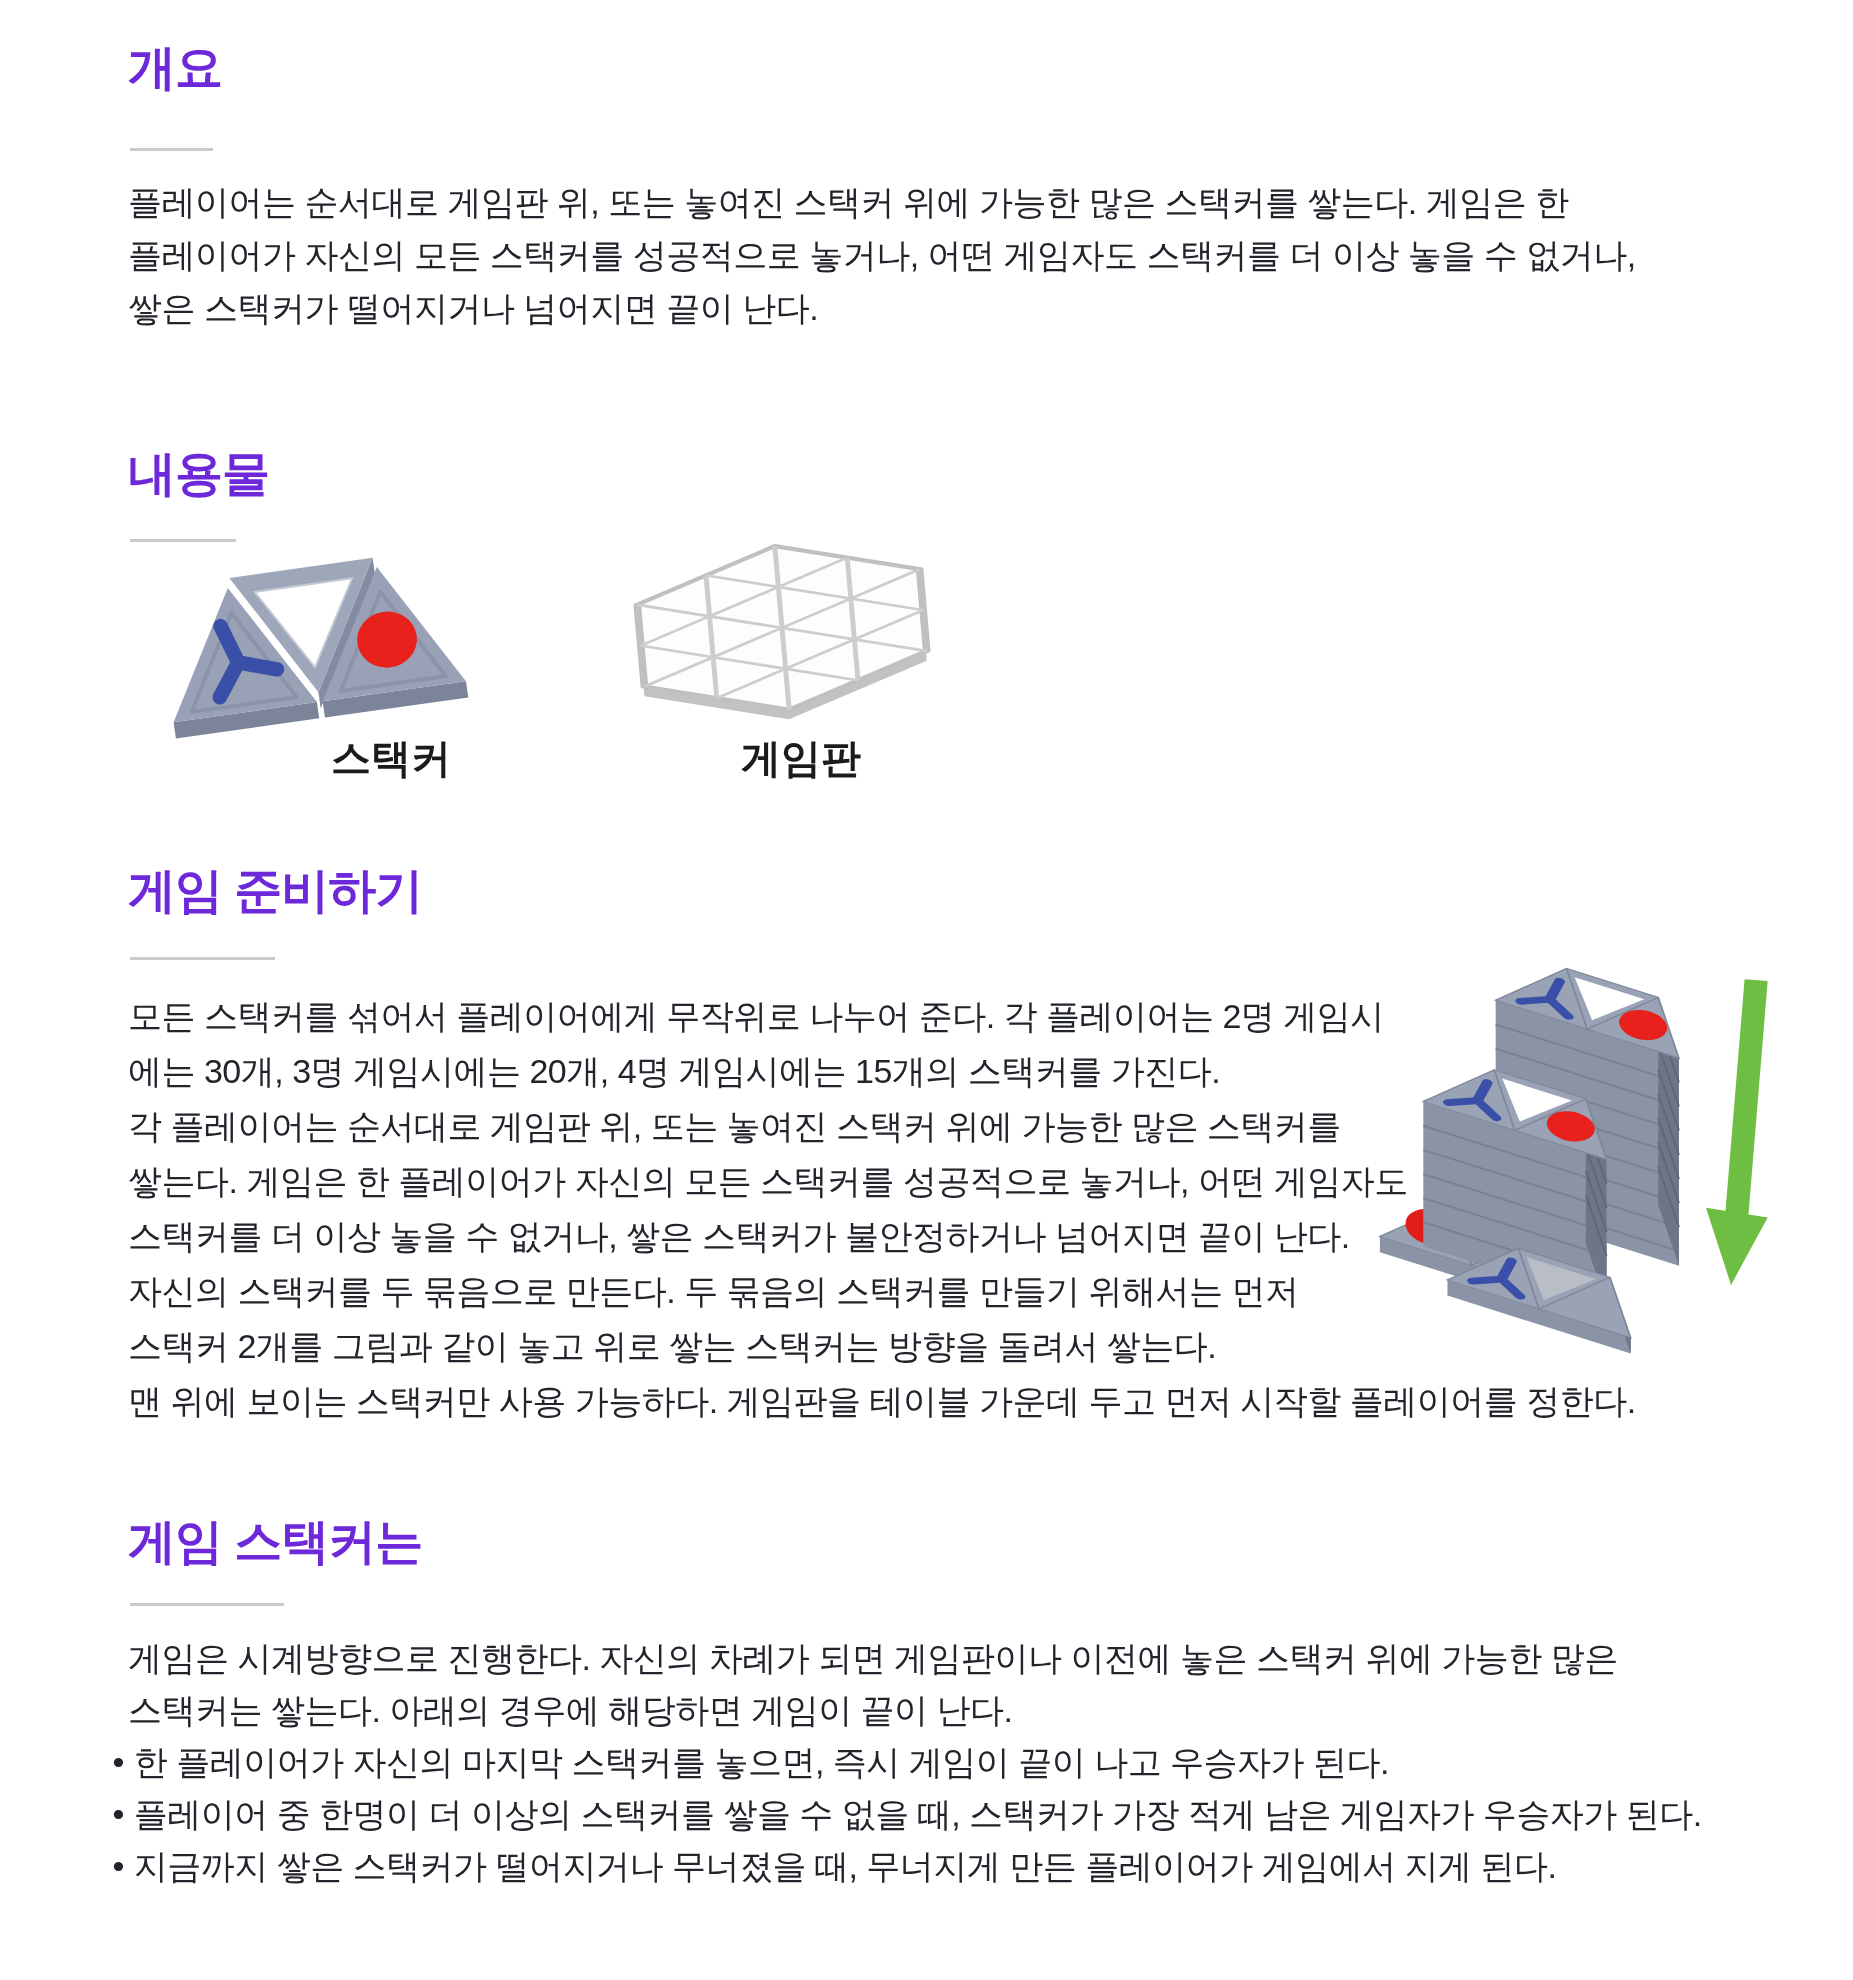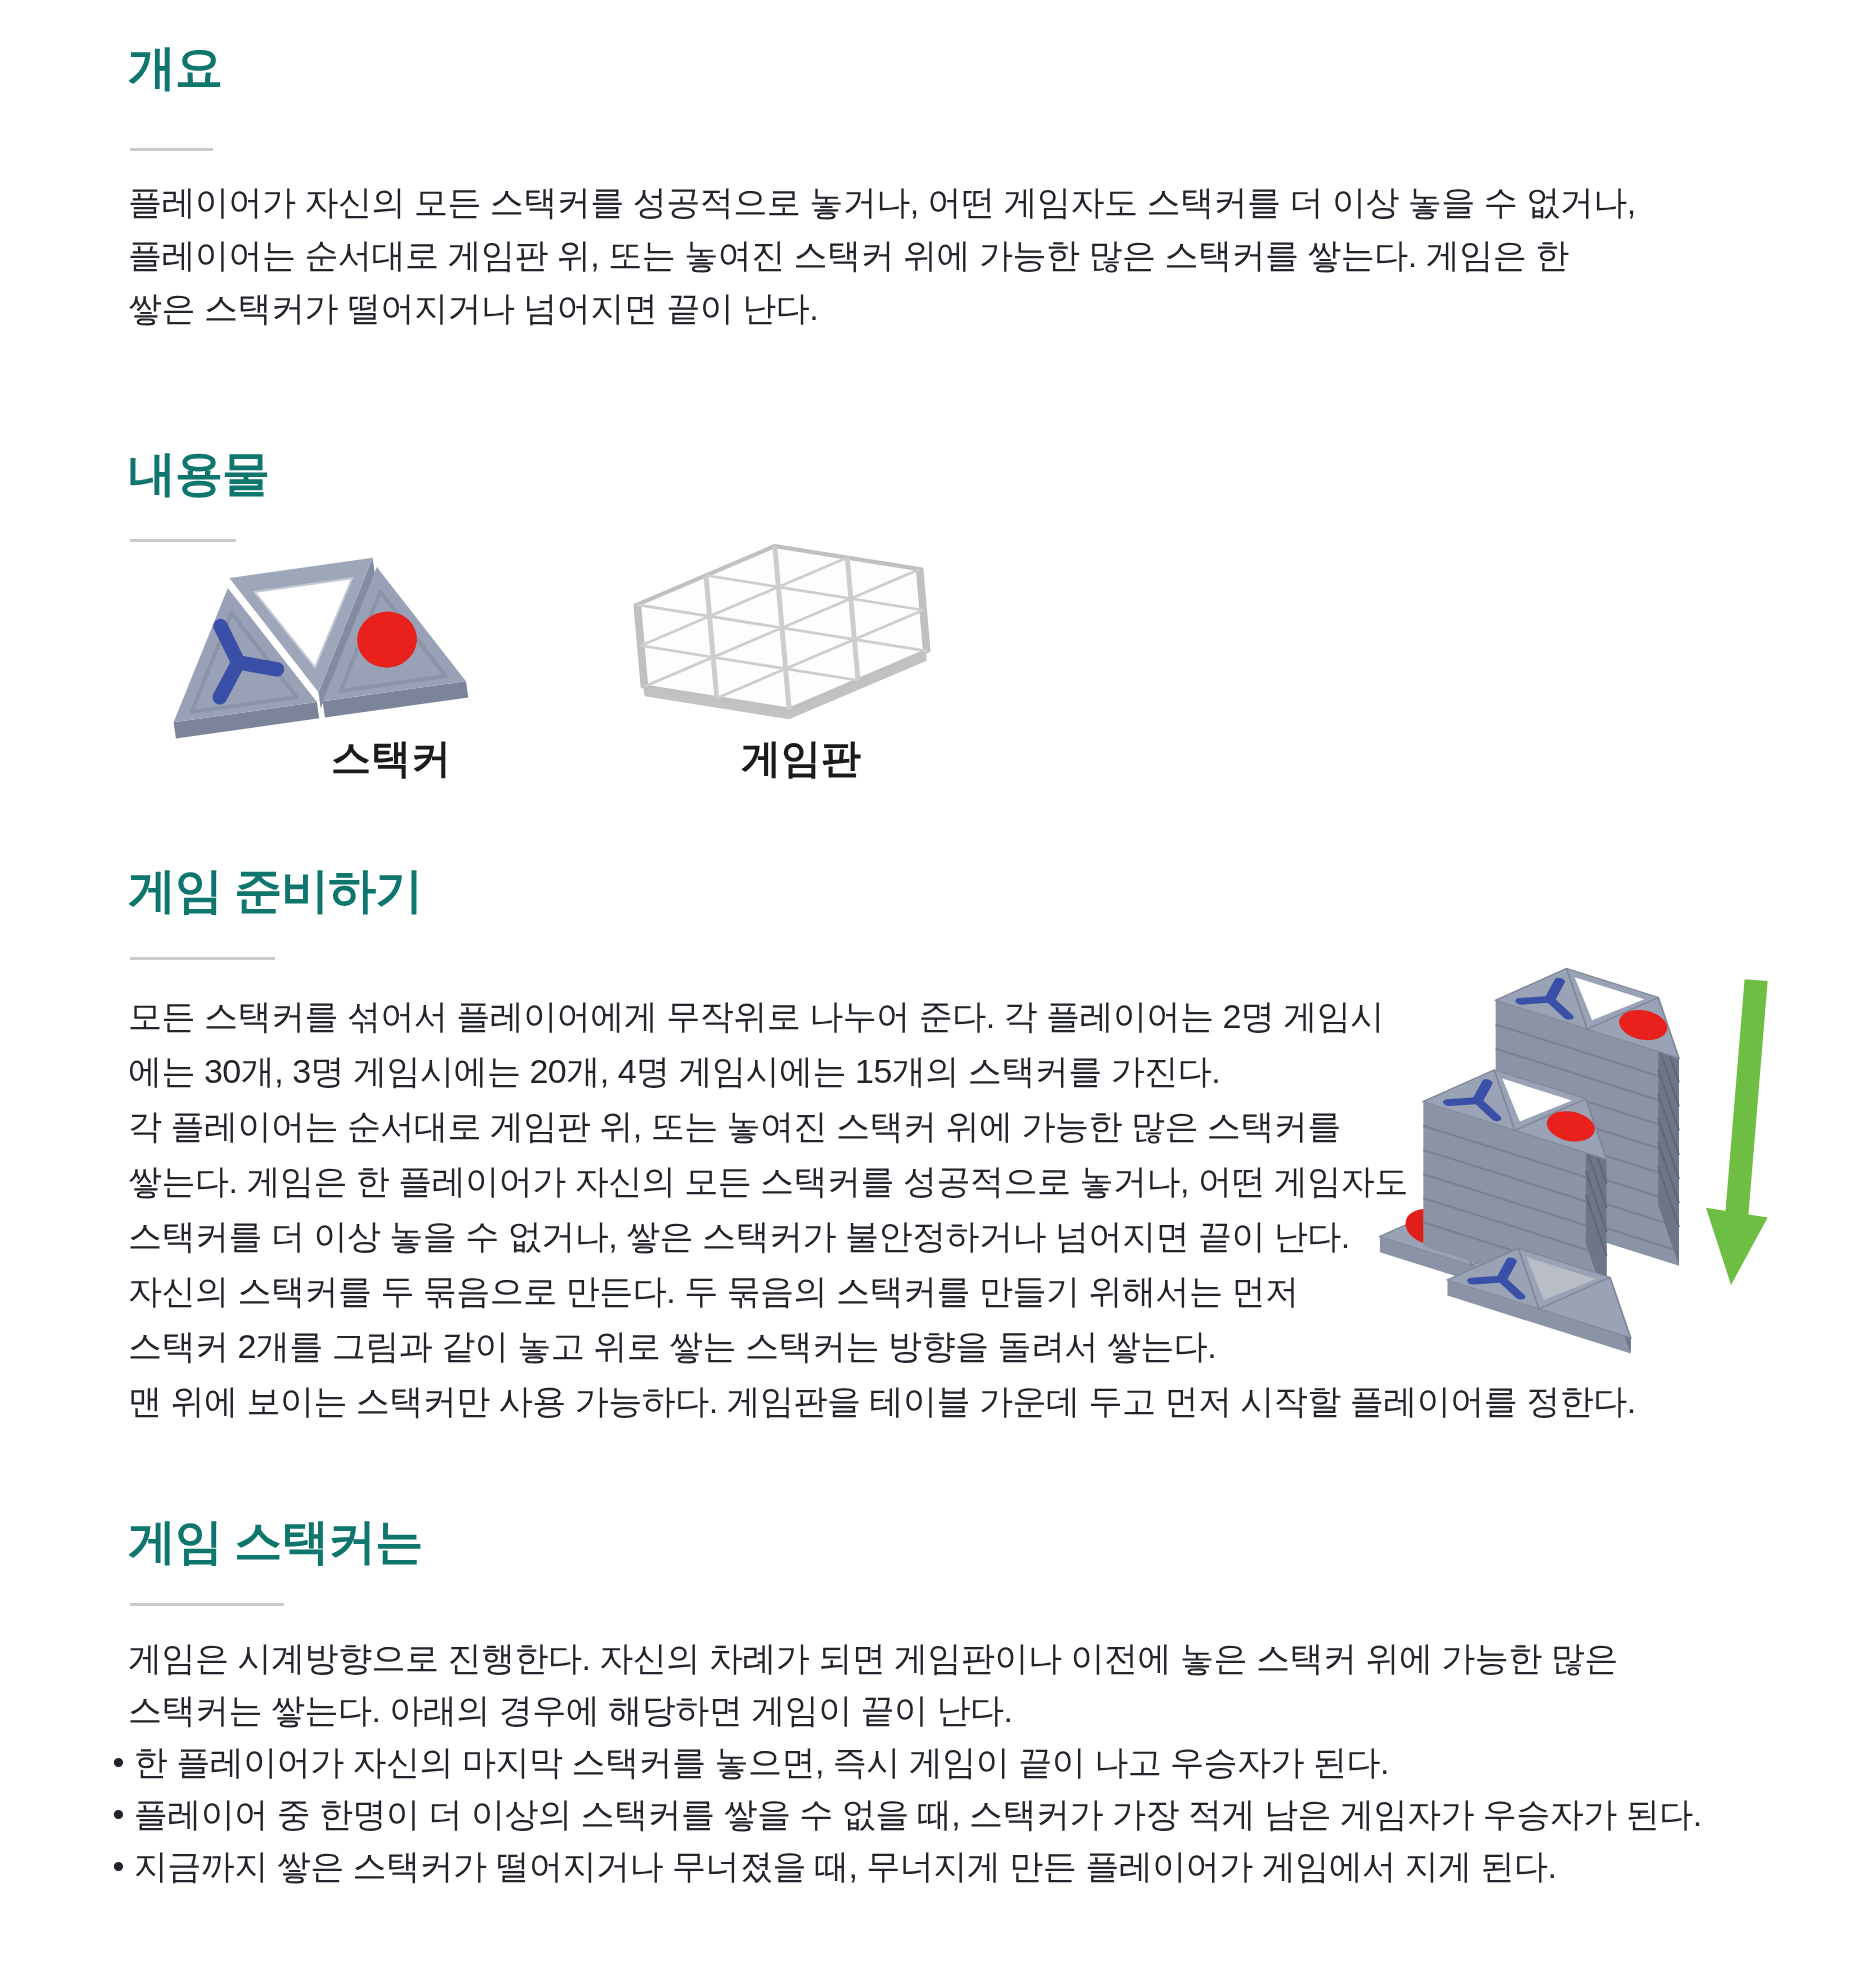--- a/index.html
+++ b/index.html
@@ -1,38 +1,38 @@
 <!DOCTYPE html>
 <html><head>
 <meta charset="utf-8">
 <style>
   html,body{margin:0;padding:0;background:#ffffff;}
   #page{position:relative;width:1854px;height:1980px;background:#ffffff;overflow:hidden;
         font-family:"Liberation Sans","DejaVu Sans",sans-serif;}
-  .h1{position:absolute;font-size:48px;font-weight:700;color:#0f766e;letter-spacing:-1px;white-space:nowrap;line-height:1.1;}
+  .h1{position:absolute;font-size:48px;font-weight:700;color:#6d28d9;letter-spacing:-1px;white-space:nowrap;line-height:1.1;}
   .rule{position:absolute;height:2.9px;background:#cbcbcb;}
   .para{position:absolute;color:#22242c;font-size:34px;letter-spacing:-0.5px;}
   .para div{white-space:nowrap;}
   .lh55 div{line-height:53px;}
   .lh57 div{line-height:55px;}
   .lh54 div{line-height:52px;}
   .caption{position:absolute;transform:translateX(-50%);font-size:40px;font-weight:700;color:#1b1b1b;white-space:nowrap;}
   .bullet .dot{display:inline-block;margin-right:9.7px;margin-left:-15.4px;color:#22242c;}
   svg{position:absolute;display:block;}
 </style>
 </head>
 <body>
 
 <div id="page">
 
   <div class="h1" style="left:128px;top:42px;">개요</div>
   <div class="rule" style="left:130px;top:148px;width:83px;"></div>
   <div class="para lh55" style="left:128px;top:176px;">
+    <div>플레이어는 순서대로 게임판 위, 또는 놓여진 스택커 위에 가능한 많은 스택커를 쌓는다. 게임은 한</div>
     <div>플레이어가 자신의 모든 스택커를 성공적으로 놓거나, 어떤 게임자도 스택커를 더 이상 놓을 수 없거나,</div>
-    <div>플레이어는 순서대로 게임판 위, 또는 놓여진 스택커 위에 가능한 많은 스택커를 쌓는다. 게임은 한</div>
     <div>쌓은 스택커가 떨어지거나 넘어지면 끝이 난다.</div>
   </div>
 
   <div class="h1" style="left:128px;top:448px;">내용물</div>
   <div class="rule" style="left:130px;top:539px;width:106px;"></div>
 
   <svg style="left:145px;top:537px;" width="357" height="208" viewBox="0 0 370 215">
     <g transform="translate(20,22) rotate(-8 160 90)">
 
       <polygon points="0,148 150,148 150,165 0,165" fill="#7b8499"></polygon>

